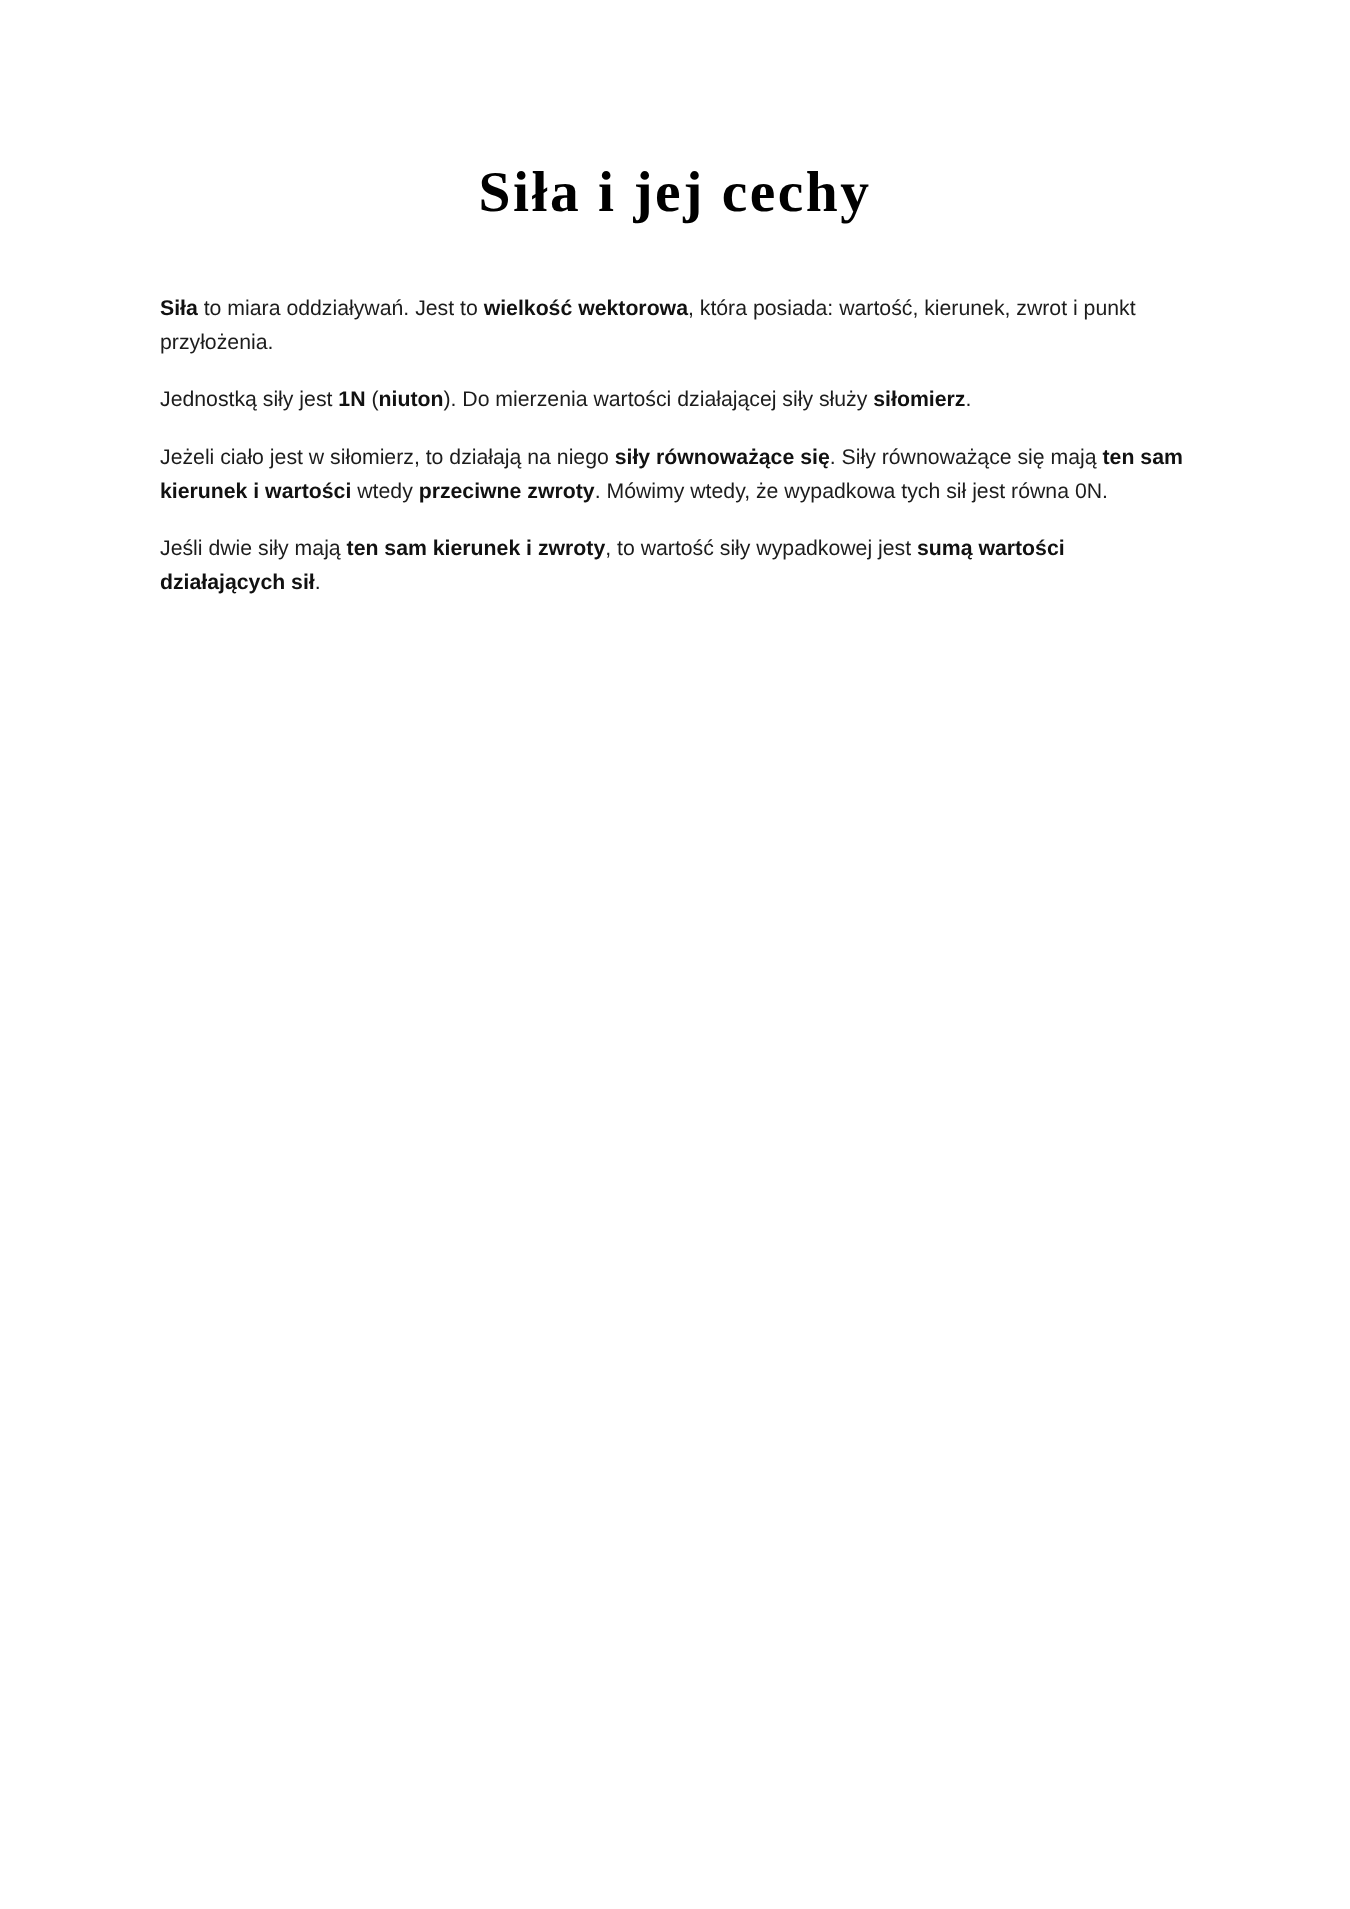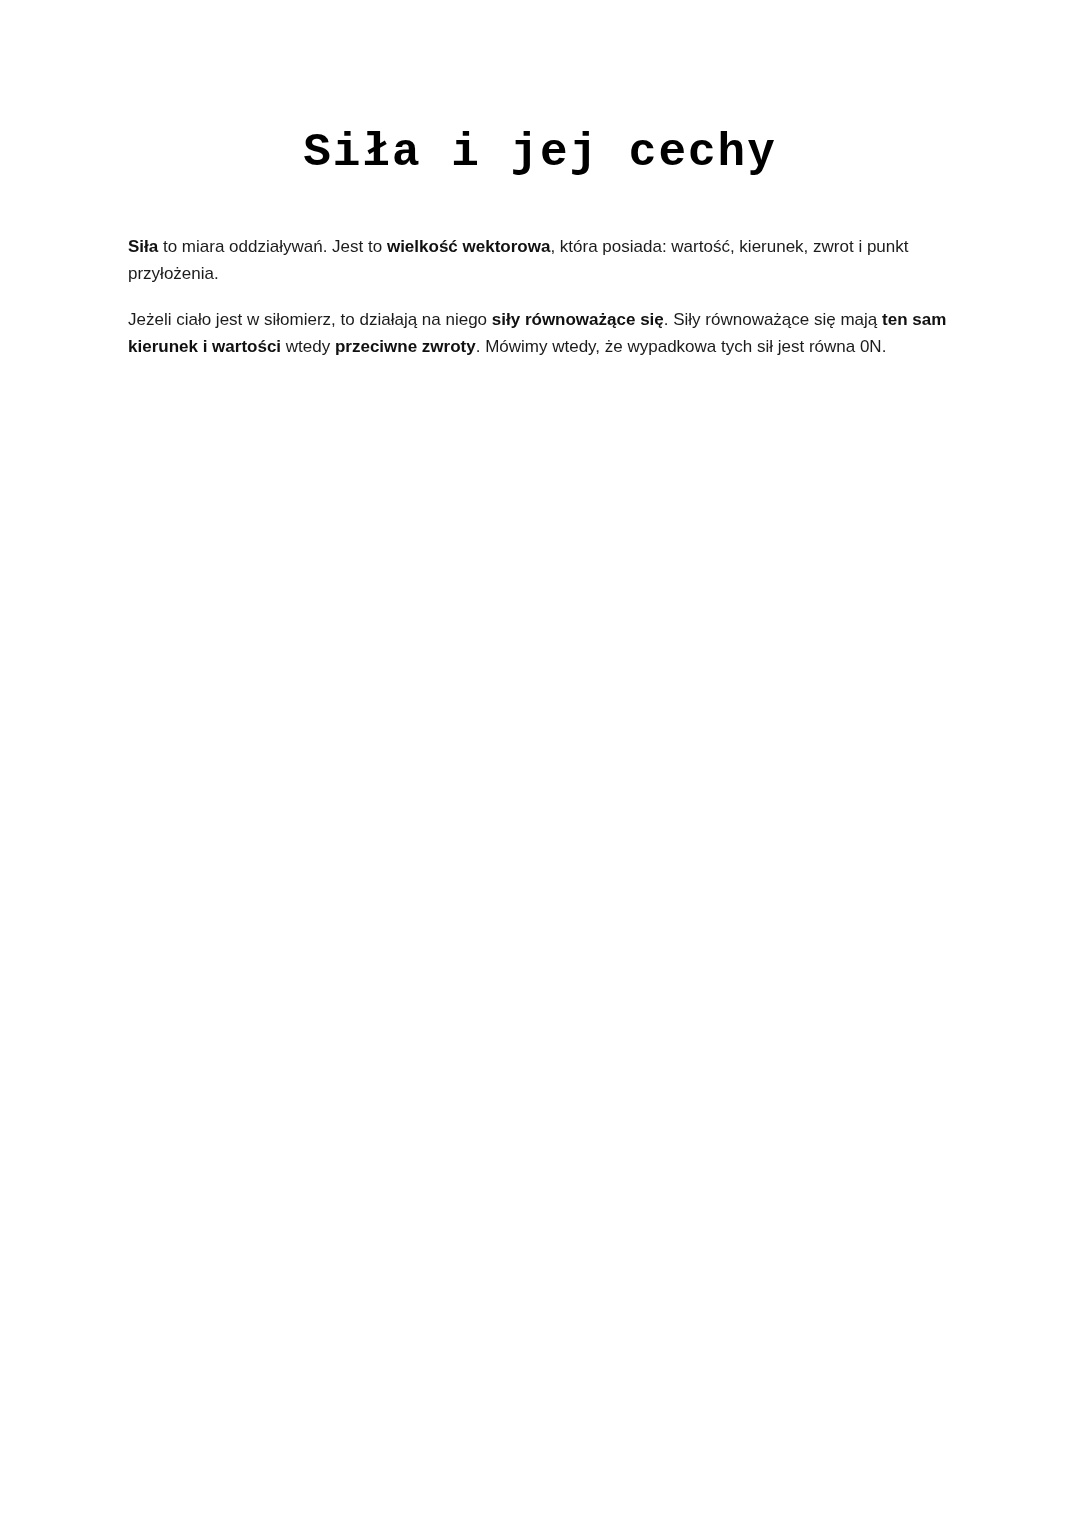--- a/index.html
+++ b/index.html
@@ -11,21 +11,21 @@
     position: relative;
     width: 1080px;
     height: 1527px;
     background: #ffffff;
     overflow: hidden;
     font-family: "Liberation Sans", "DejaVu Sans", sans-serif;
   }
   .doc-title {
     margin: 126px 0 0 0;
     text-align: center;
-    font-family: Liberation Mono, monospace;
+    font-family: Liberation Serif, serif;
     font-weight: bold;
     font-size: 46px;
     letter-spacing: 2px;
     color: #000000;
     line-height: 1.2;
   }
   .doc-body {
     box-sizing: border-box;
     margin: 52px 130px 0 128px;
   }
@@ -41,15 +41,17 @@
     color: #111111;
   }
 </style>
 </head>
 <body>
 
 <div class="page">
   <h1 class="doc-title">Siła i jej cechy</h1>
   <div class="doc-body">
       <p><strong>Siła</strong><span> to miara oddziaływań. Jest to </span><strong>wielkość wektorowa</strong><span>, która posiada: wartość, kierunek, zwrot i punkt przyłożenia.</span></p>
+      <p><span>Jednostką siły jest </span><strong>1N</strong><span> (</span><strong>niuton</strong><span>). Do mierzenia wartości działającej siły służy </span><strong>siłomierz</strong><span>.</span></p>
       <p><span>Jeżeli ciało jest w siłomierz, to działają na niego </span><strong>siły równoważące się</strong><span>. Siły równoważące się mają </span><strong>ten sam kierunek i wartości</strong><span> wtedy </span><strong>przeciwne zwroty</strong><span>. Mówimy wtedy, że wypadkowa tych sił jest równa 0N.</span></p>
+      <p><span>Jeśli dwie siły mają </span><strong>ten sam kierunek i zwroty</strong><span>, to wartość siły wypadkowej jest </span><strong>sumą wartości działających sił</strong><span>.</span></p>
     </div>
 </div>
 
 </body></html>

